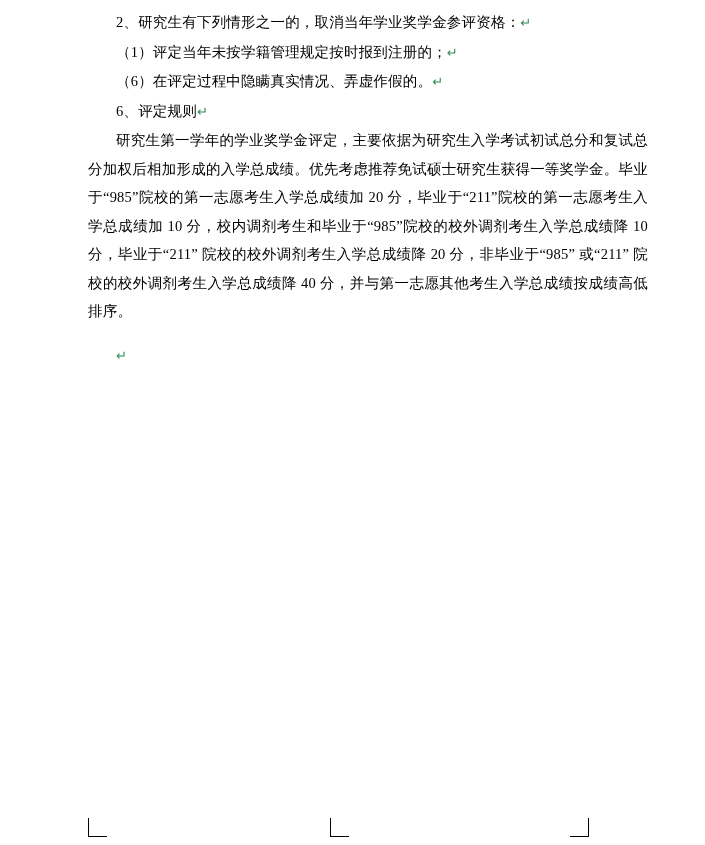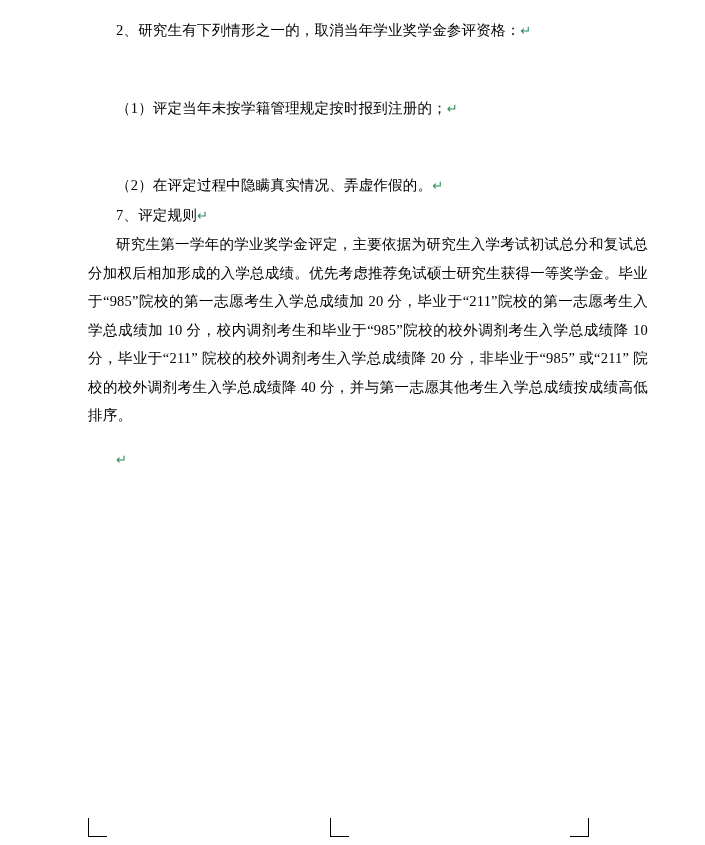--- a/index.html
+++ b/index.html
@@ -18,37 +18,36 @@
   .page {
     position: relative;
     width: 705px;
     height: 845px;
     box-sizing: border-box;
     padding: 0;
   }
   .doc-body {
     position: absolute;
     left: 88px;
-    top: 16px;
+    top: 8px;
     width: 560px;
   }
   .para {
     font-size: 14.5px;
     line-height: 28.5px;
     text-align: justify;
     text-justify: inter-ideograph;
     margin: 0;
     letter-spacing: 0.2px;
   }
   .indent-1 {
     text-indent: 28px;
   }
   .indent-2 {
     text-indent: 28px;
-    margin-top: 48px;
   }
   .pilcrow {
     color: #2e8b57;
     font-family: "Liberation Serif", serif;
     font-size: 13px;
   }
   .blank-para {
     font-size: 14.5px;
     line-height: 28.5px;
     text-indent: 28px;
@@ -90,25 +89,25 @@
 
     <p class="para indent-1">
       <span>2、研究生有下列情形之一的，取消当年学业奖学金参评资格：</span><span class="pilcrow">↵</span>
     </p>
 
     <p class="para indent-2">
       <span>（1）评定当年未按学籍管理规定按时报到注册的；</span><span class="pilcrow">↵</span>
     </p>
 
     <p class="para indent-2">
-      <span>（2）在评定过程中隐瞒真实情况、弄虚作假的。</span><span class="pilcrow">↵</span>
+      <span>（6）在评定过程中隐瞒真实情况、弄虚作假的。</span><span class="pilcrow">↵</span>
     </p>
 
     <p class="para indent-1">
-      <span>7、评定规则</span><span class="pilcrow">↵</span>
+      <span>6、评定规则</span><span class="pilcrow">↵</span>
     </p>
 
     <p class="para indent-1">
       <span>研究生第一学年的学业奖学金评定，主要依据为研究生入学考试初试总分和复试总分加权后相加形成的入学总成绩。优先考虑推荐免试硕士研究生获得一等奖学金。毕业于“985”院校的第一志愿考生入学总成绩加 20 分，毕业于“211”院校的第一志愿考生入学总成绩加 10 分，校内调剂考生和毕业于“985”院校的校外调剂考生入学总成绩降 10 分，毕业于“211” 院校的校外调剂考生入学总成绩降 20 分，非毕业于“985” 或“211” 院校的校外调剂考生入学总成绩降 40 分，并与第一志愿其他考生入学总成绩按成绩高低排序。</span><span class="pilcrow"></span>
     </p>
 
 
     <p class="blank-para">
       <span></span><span class="pilcrow">↵</span>
     </p>

